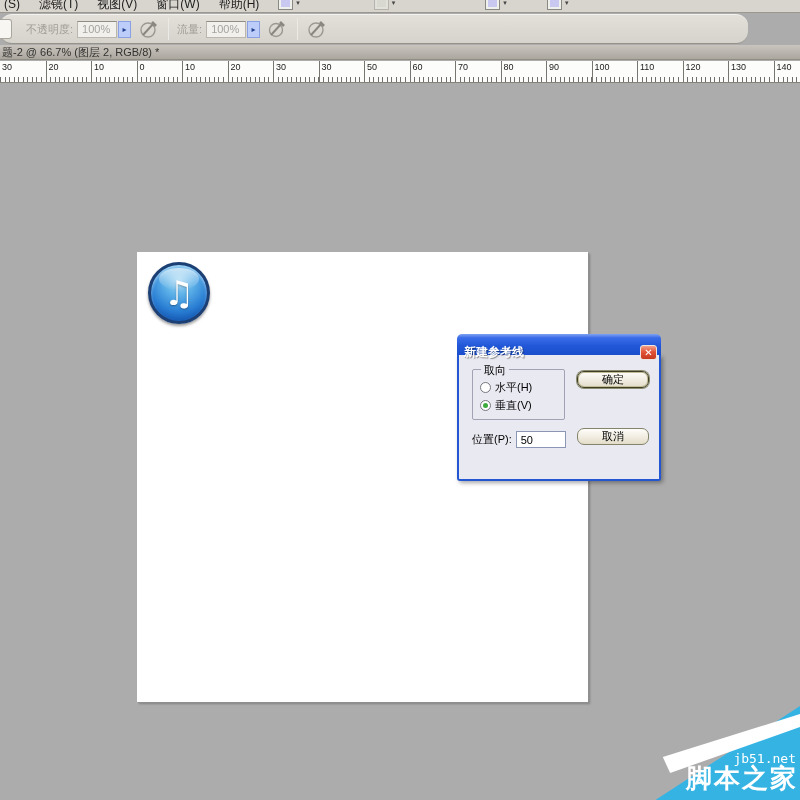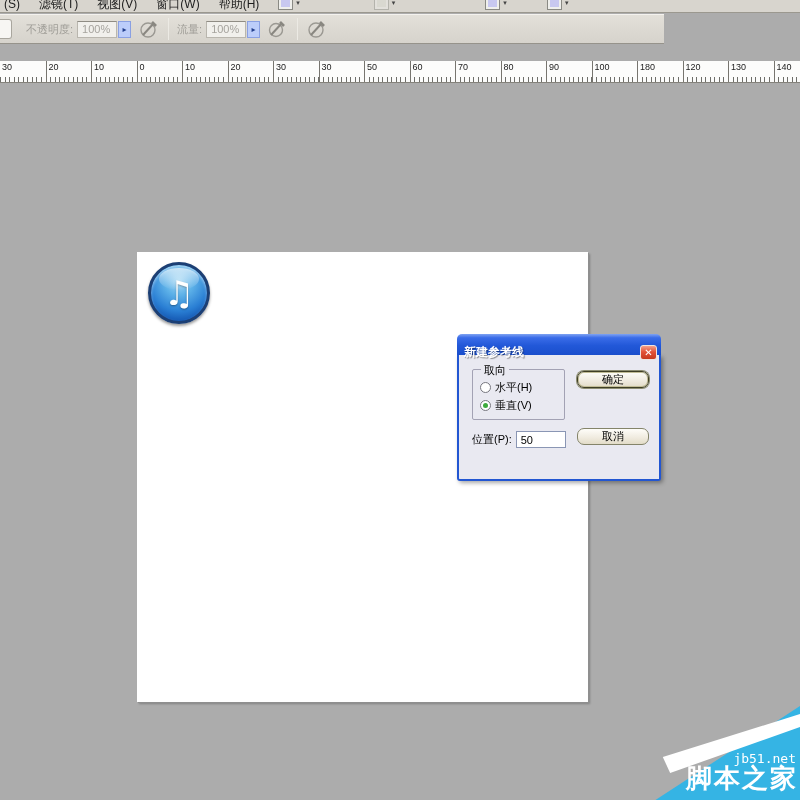--- a/index.html
+++ b/index.html
@@ -14,24 +14,24 @@
   }
   .menubar-inner { position:absolute; left:4px; top:-7px; display:flex; align-items:center; height:20px; }
   .menu-item { font-size:12px; color:#1c1c1c; margin-right:19px; white-space:nowrap; }
   .appbar-icon { width:15px; height:13px; border:1px solid #8a8a84; background:#efefec; margin-right:3px; position:relative; }
   .appbar-icon .fill { position:absolute; inset:2px; background:#c8c8f0; }
   .appbar-icon.dim { opacity:.45; }
   .dd-arrow { font-size:7px; color:#444; margin-right:12px; }
 
   
   .optionsbar {
-    position:absolute; left:0; top:14px; width:664px; height:30px;
+    position:absolute; left:0; top:14px; width:748px; height:30px;
     background:linear-gradient(#e3e0d9,#d6d3cc);
     border-top:1px solid #f4f2ee; border-bottom:1px solid #96938b;
-    display:flex; align-items:center;
+    display:flex; align-items:center;border-radius:12px;
   }
   .tool-preset-stub {
     width:12px; height:20px; background:#f7f6f3; border:1px solid #a9a69e;
     border-left:none; border-radius:0 3px 3px 0; margin-right:14px;
   }
   .opt-label { font-size:11px; color:#a09e98; margin-right:4px; white-space:nowrap; }
   .opt-value-box {
     width:40px; height:17px; background:#f1f0ec; border:1px solid #b9b6ae;
     border-top-color:#8f8c84; font-size:11px; color:#a6a49e; line-height:15px;
     padding-left:4px; margin-right:1px;
@@ -210,39 +210,42 @@
       <line x1="13" y1="3" x2="17" y2="7" stroke="#6e6c66" stroke-width="2.6"></line>
     </svg>
     <div class="opt-sep"></div>
     <svg class="opt-icon" viewBox="0 0 20 20">
       <circle cx="10" cy="11" r="7" fill="none" stroke="#85837d" stroke-width="1.4"></circle>
       <line x1="5" y1="16" x2="16" y2="4" stroke="#6e6c66" stroke-width="2"></line>
       <line x1="14" y1="3" x2="18" y2="7" stroke="#6e6c66" stroke-width="2.6"></line>
     </svg>
   </div>
 
+  <div class="doctitle">
+    <span>题-2 @ 66.7% (图层 2, RGB/8) *</span>
+  </div>
 
   <div class="ruler">
     <div class="ruler-labels">
 
     <span class="ruler-cell">30</span>
         <span class="ruler-cell">20</span>
         <span class="ruler-cell">10</span>
         <span class="ruler-cell">0</span>
         <span class="ruler-cell">10</span>
         <span class="ruler-cell">20</span>
         <span class="ruler-cell">30</span>
         <span class="ruler-cell">30</span>
         <span class="ruler-cell">50</span>
         <span class="ruler-cell">60</span>
         <span class="ruler-cell">70</span>
         <span class="ruler-cell">80</span>
         <span class="ruler-cell">90</span>
         <span class="ruler-cell">100</span>
-        <span class="ruler-cell">180</span>
+        <span class="ruler-cell">110</span>
         <span class="ruler-cell">120</span>
         <span class="ruler-cell">130</span>
         <span class="ruler-cell">140</span>
       </div>
   </div>
 
   <div class="workspace">
 
     <div class="canvas">
       <div class="itunes-icon">

